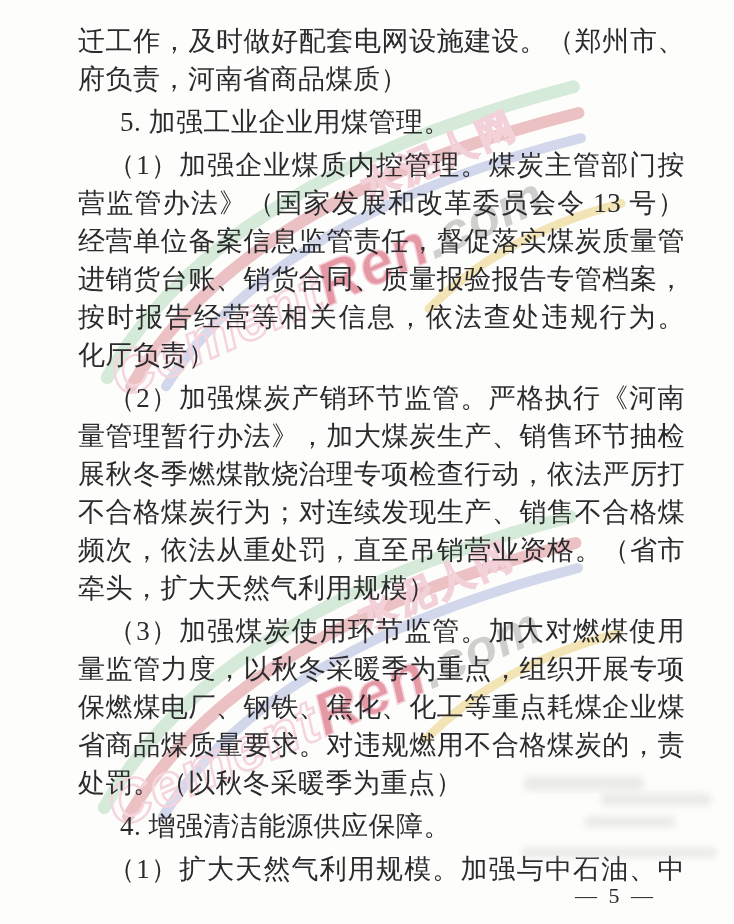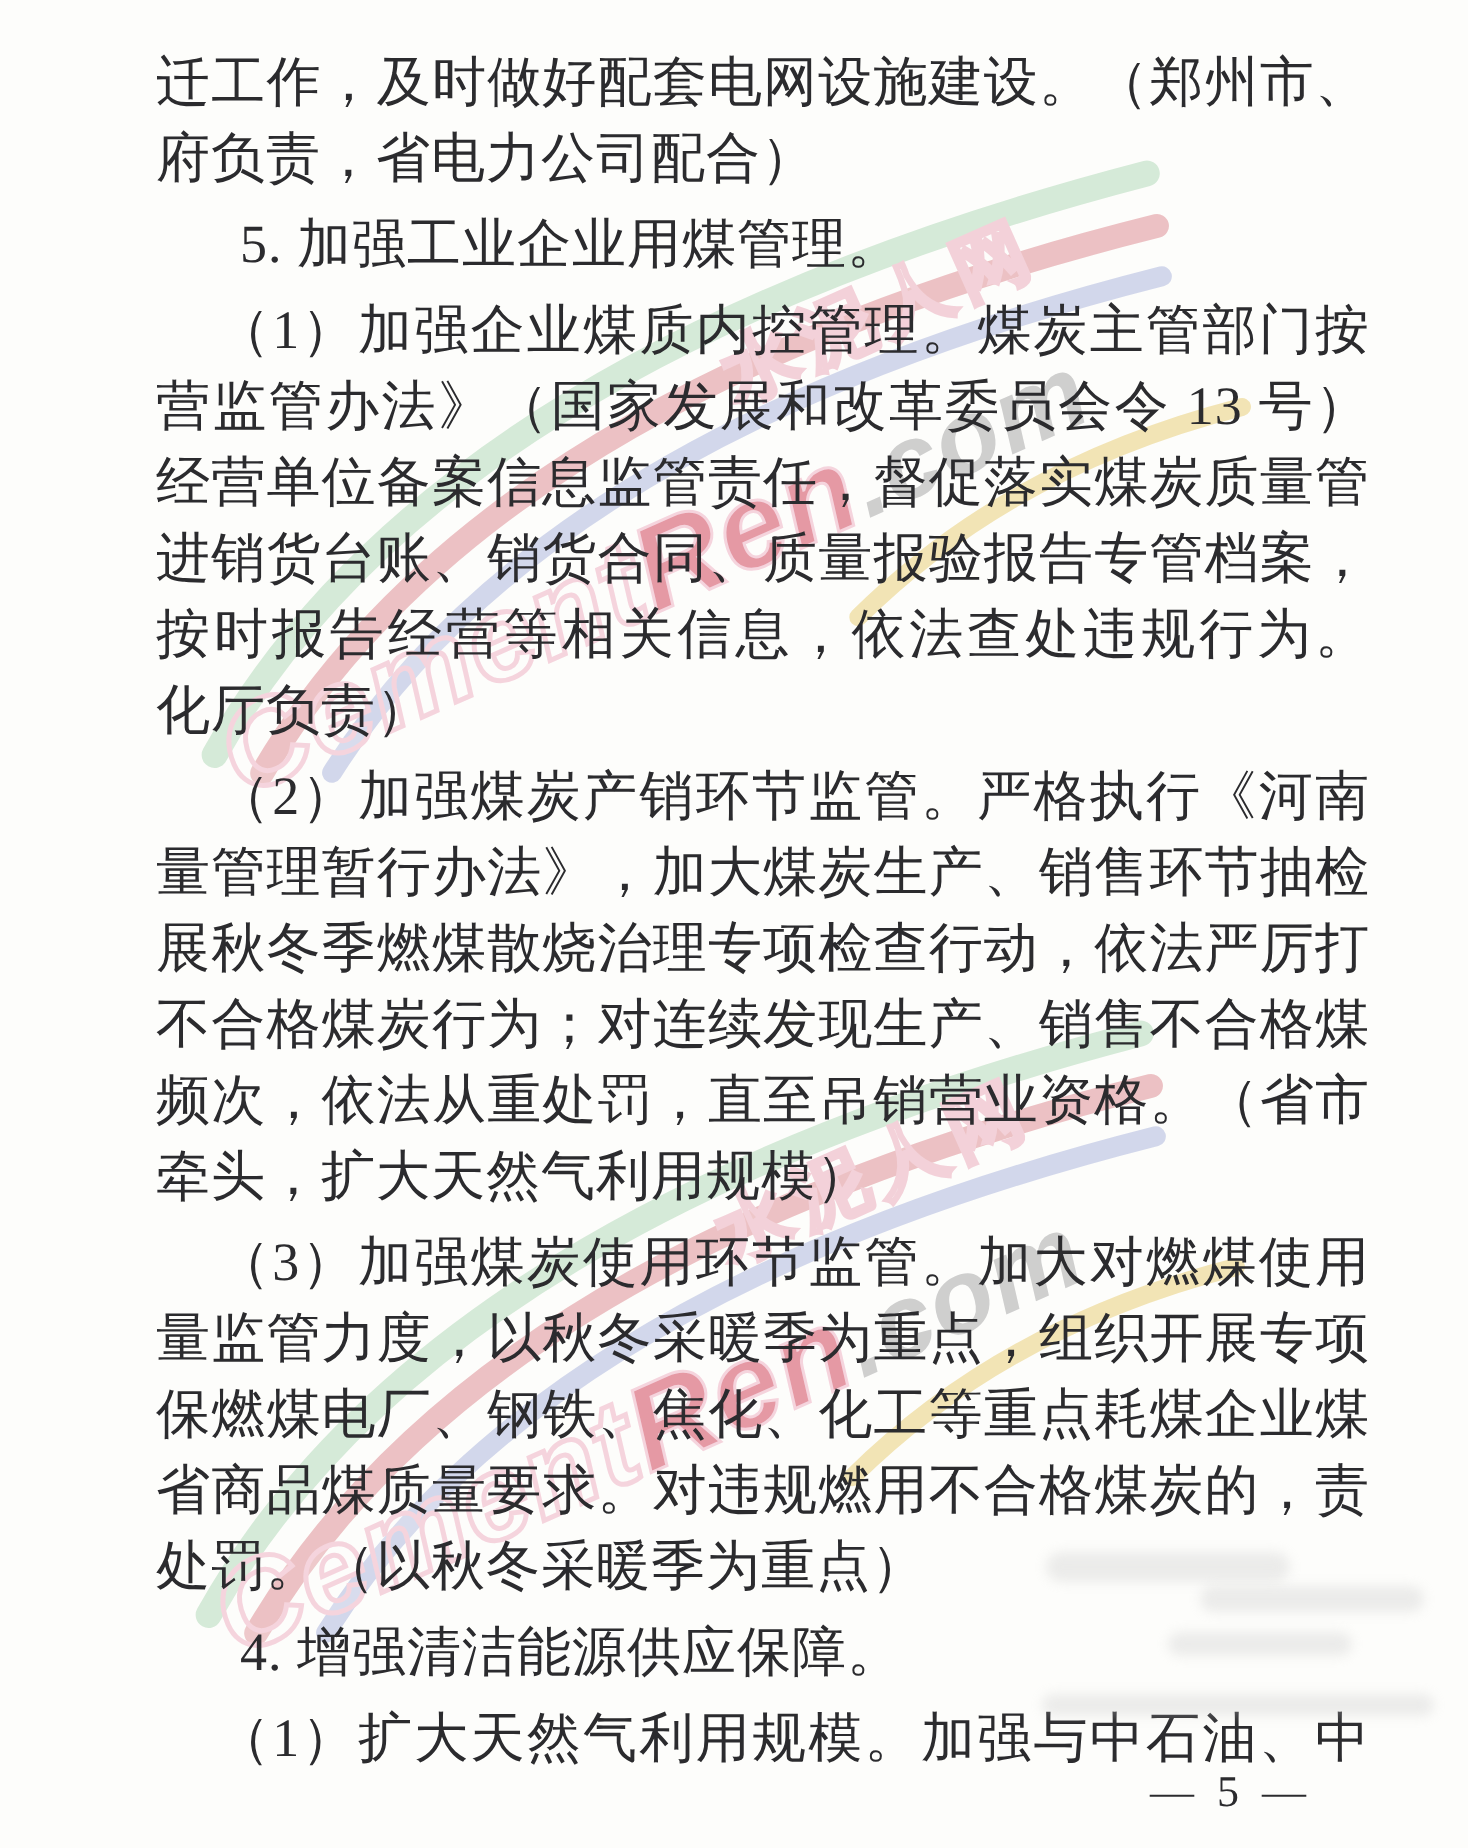--- a/index.html
+++ b/index.html
@@ -112,21 +112,21 @@
         <path class="arc-b" d="M 58 160 Q 225 48 538 102"></path>
         <path class="arc-y" d="M 330 196 Q 430 158 548 178"></path>
       </svg>
       <div class="wm-cn">水泥人网</div>
       <div class="wm-text"><span class="seg-cement">Cement</span><span class="seg-ren">Ren</span><span class="seg-com">.com</span></div>
     </div>
   </div>
 
   <div class="doc">
       <div class="line jst">迁工作，及时做好配套电网设施建设。（郑州市、洛阳市人民政</div>
-      <div class="line">府负责，省电力公司配合）</div>
+      <div class="line">府负责，河南省商品煤质）</div>
       <div class="line ind2 ps">5. 加强工业企业用煤管理。</div>
       <div class="line jst ind1 ps">（1）加强企业煤质内控管理。煤炭主管部门按照《煤炭经</div>
       <div class="line jst">营监管办法》（国家发展和改革委员会令 13 号）要求，落实煤炭</div>
       <div class="line jst">经营单位备案信息监管责任，督促落实煤炭质量管控责任，建立</div>
       <div class="line jst">进销货台账、销货合同、质量报验报告专管档案，完善内控制度、</div>
       <div class="line jst">按时报告经营等相关信息，依法查处违规行为。（省工业和信息</div>
       <div class="line">化厅负责）</div>
       <div class="line jst ind1 ps">（2）加强煤炭产销环节监管。严格执行《河南省商品煤质</div>
       <div class="line jst">量管理暂行办法》，加大煤炭生产、销售环节抽检力度，组织开</div>
       <div class="line jst">展秋冬季燃煤散烧治理专项检查行动，依法严厉打击生产、销售</div>

